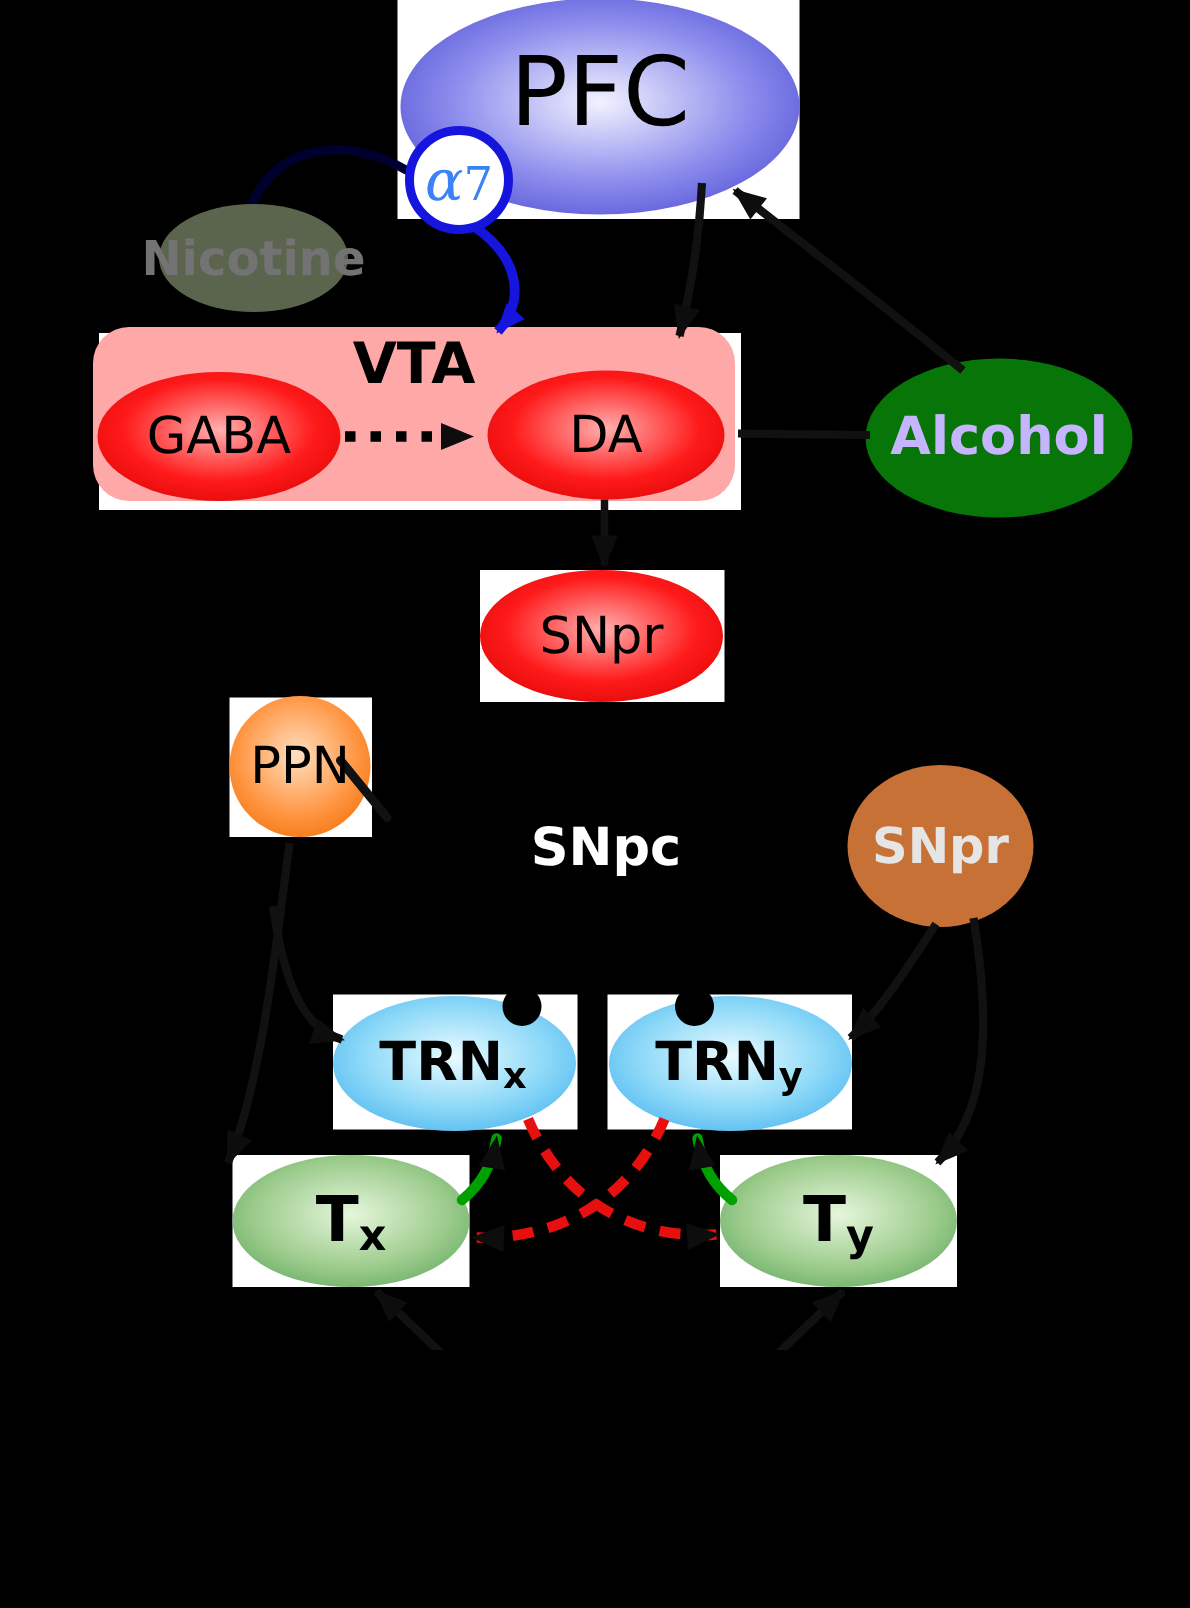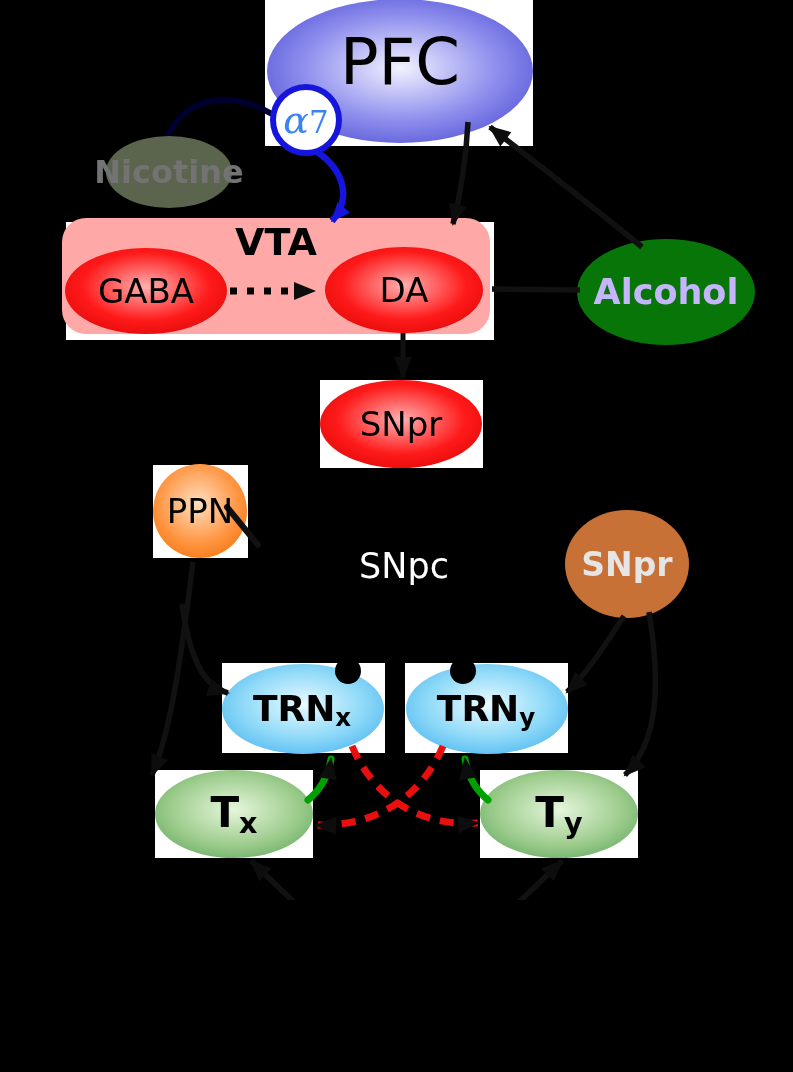--- a/index.html
+++ b/index.html
@@ -12,21 +12,21 @@
   .lbl {
     position:absolute; transform:translate(-50%,-50%);
     white-space:nowrap; line-height:1; color:#000;
     font-family:"DejaVu Sans", sans-serif;
   }
   .pfc     { font-size:64px; font-weight:400; }
   .vta     { font-size:38px; font-weight:bold; }
   .node34  { font-size:34px; font-weight:400; }
   .nicotine{ font-size:32px; font-weight:bold; color:#737373; }
   .alcohol { font-size:35px; font-weight:bold; color:#c4b5fd; }
-  .snpc    { font-size:35px; font-weight:normal; color:#fff; }
+  .snpc    { font-size:35px; font-weight:bold; color:#fff; }
   .snpr    { font-size:33px; font-weight:bold; color:#e5e5e5; }
   .trn     { font-size:36px; font-weight:bold; }
   .tnode   { font-size:42px; font-weight:bold; }
   .xy      { font-size:38px; font-weight:bold; }
   .sub     { font-size:0.68em; position:relative; top:0.22em; }
   .a7      { color:#3b82f6; font-family:"DejaVu Serif", serif; font-size:38px; }
   .a7 .alpha { font-style:italic; }
   .a7 .num { font-size:31px; }
 </style>
 </head>

